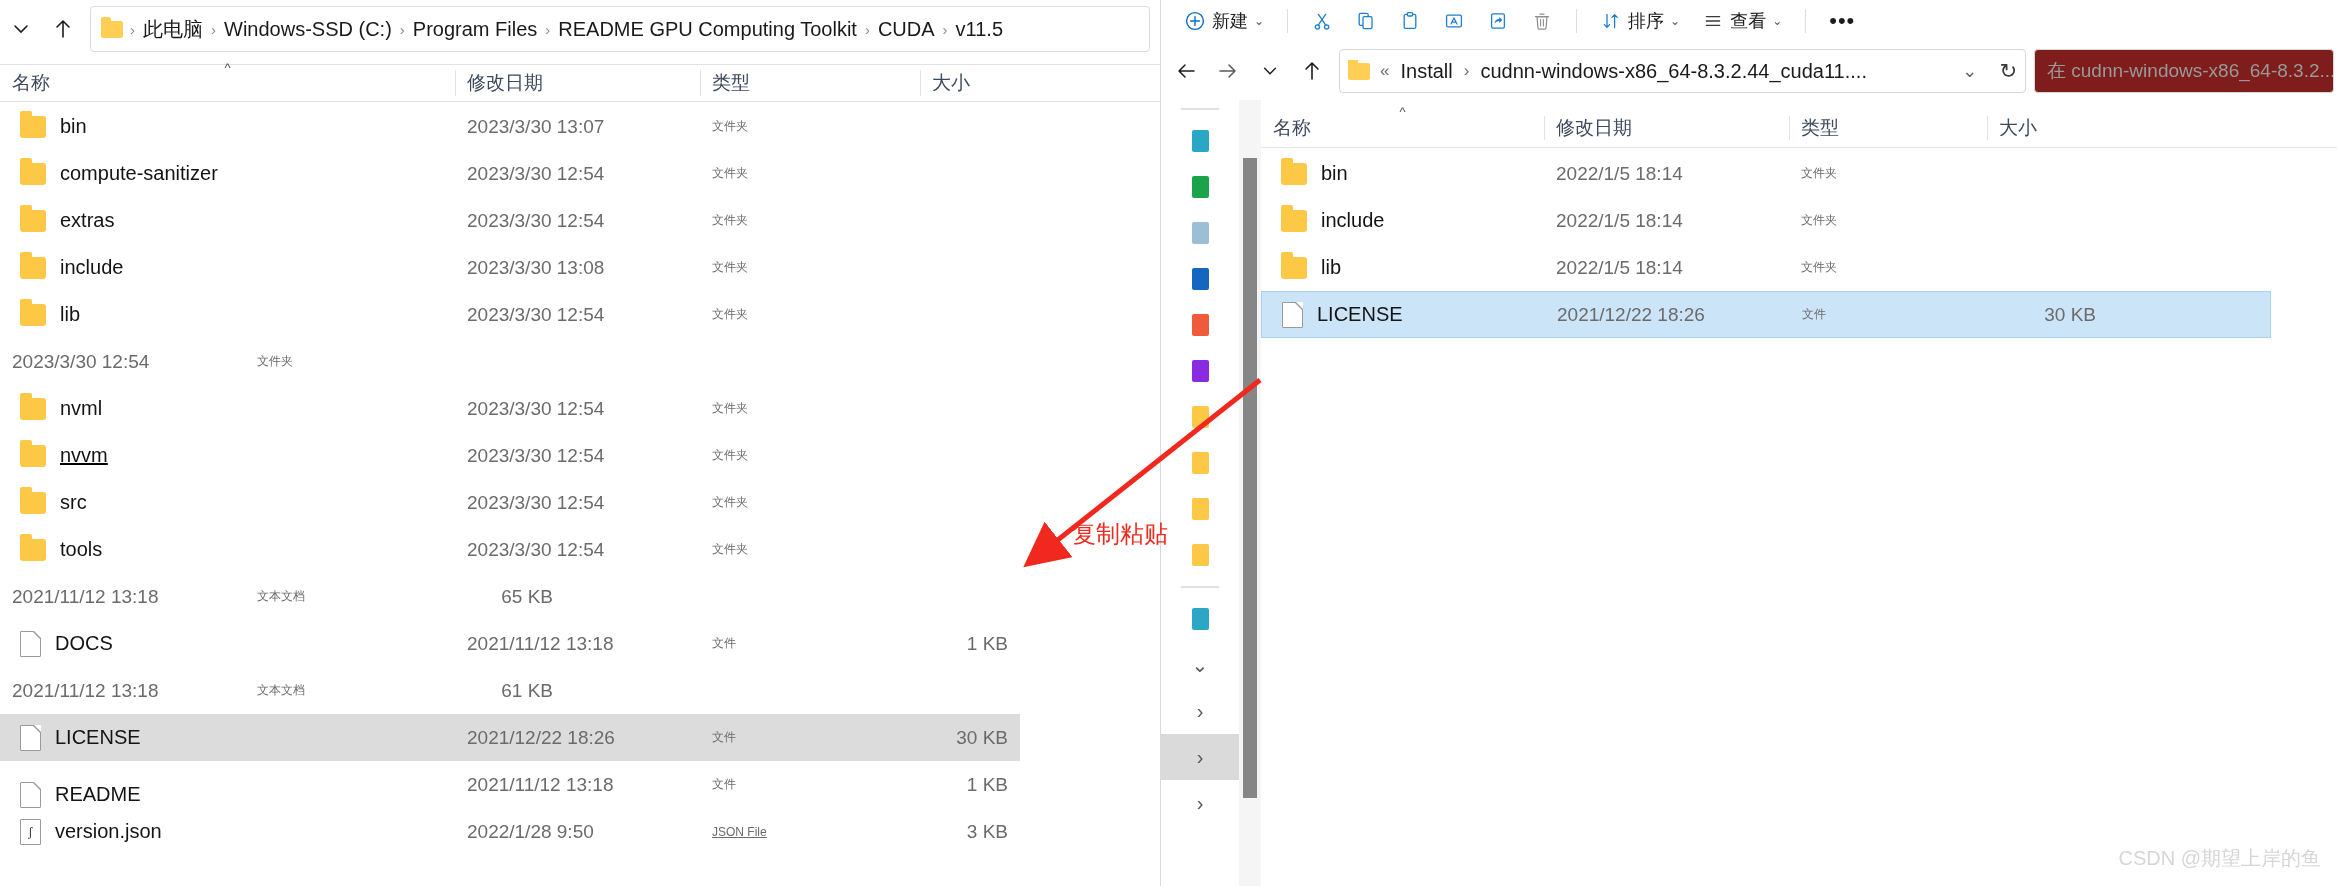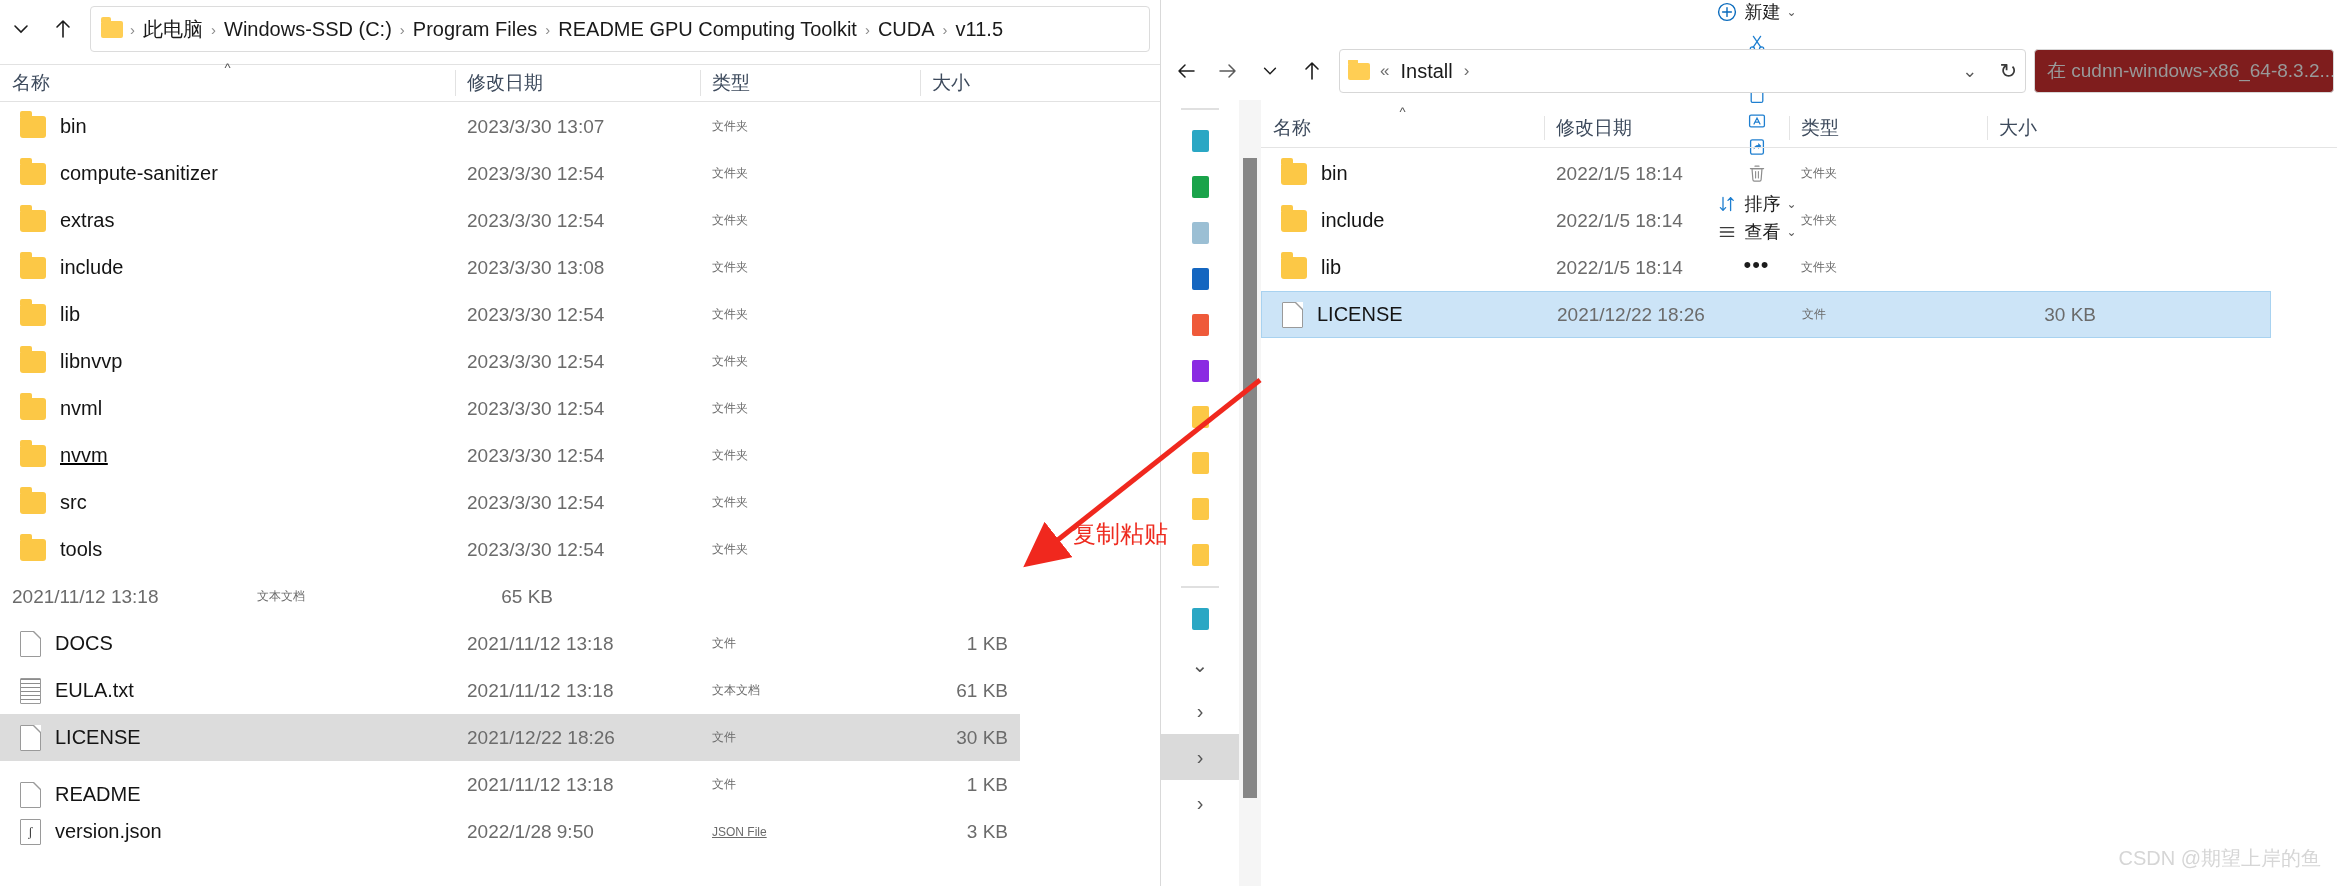--- a/index.html
+++ b/index.html
@@ -97,21 +97,21 @@
   .ic.filejson span { font-size: 13px; color: #3a3a3a; font-family: "Liberation Serif", serif; }
 
   
   .right-win {
     position: absolute; left: 1160px; top: 0; width: 1177px; height: 886px;
     background: #ffffff; border-left: 1px solid #d9d9d9;
     overflow: hidden;
   }
   .r-toolbar {
     position: absolute; left: 0; top: 0; width: 1177px; height: 42px;
-    display: flex; align-items: center; padding-left: 14px; gap: 4px; flex-direction: column;
+    display: flex; align-items: center; padding-left: 14px; gap: 4px;
   }
   .tb-item {
     height: 36px; display: flex; align-items: center; gap: 6px;
     padding: 0 9px; font-size: 18px; color: #1c1c1c; white-space: nowrap;
   }
   .tb-div { width: 1px; height: 24px; background: #dedede; margin: 0 10px; }
   .chev { font-size: 12px; color: #5a5a5a; }
   .tb-ico { display: inline-flex; width: 22px; height: 22px; align-items: center; justify-content: center; }
   .tb-ico svg { display: block; }
 
@@ -271,24 +271,20 @@
         <div class="l-row">
           <div class="cell-name" style="width: 455px;">
             <div class="ic folder"></div>
             <span class="nm">lib</span>
           </div>
           <div class="cell-date" style="width: 245px;">2023/3/30 12:54</div>
           <div class="cell-type" style="width: 220px;">文件夹</div>
           <div class="cell-size" style="width: 100px;"></div>
         </div>
         <div class="l-row">
-          <div class="cell-name" style="width: 455px;">
-            <div class="ic folder"></div>
-            <span class="nm">libnvvp</span>
-          </div>
           <div class="cell-date" style="width: 245px;">2023/3/30 12:54</div>
           <div class="cell-type" style="width: 220px;">文件夹</div>
           <div class="cell-size" style="width: 100px;"></div>
         </div>
         <div class="l-row">
           <div class="cell-name" style="width: 455px;">
             <div class="ic folder"></div>
             <span class="nm">nvml</span>
           </div>
           <div class="cell-date" style="width: 245px;">2023/3/30 12:54</div>
@@ -330,24 +326,20 @@
         <div class="l-row">
           <div class="cell-name" style="width: 455px;">
             <div class="ic file"></div>
             <span class="nm">DOCS</span>
           </div>
           <div class="cell-date" style="width: 245px;">2021/11/12 13:18</div>
           <div class="cell-type" style="width: 220px;">文件</div>
           <div class="cell-size" style="width: 100px;">1 KB</div>
         </div>
         <div class="l-row">
-          <div class="cell-name" style="width: 455px;">
-            <div class="ic filetxt"></div>
-            <span class="nm">EULA.txt</span>
-          </div>
           <div class="cell-date" style="width: 245px;">2021/11/12 13:18</div>
           <div class="cell-type" style="width: 220px;">文本文档</div>
           <div class="cell-size" style="width: 100px;">61 KB</div>
         </div>
         <div class="l-row sel">
           <div class="cell-name" style="width: 455px;">
             <div class="ic file"></div>
             <span class="nm">LICENSE</span>
           </div>
           <div class="cell-date" style="width: 245px;">2021/12/22 18:26</div>
@@ -485,20 +477,21 @@
         <svg width="20" height="22" viewBox="0 0 20 22">
             <path d="M10 19V3M4 9l6-6 6 6" stroke="#1c1c1c" stroke-width="1.6" fill="none" stroke-linecap="round" stroke-linejoin="round"></path>
           </svg>
       </div>
       <div class="r-addr">
         <span class="grow">
           <span class="crumb-folder"></span>
           <span class="addr-sep">«</span>
           <span class="crumb-item">Install</span>
           <span class="addr-sep">›</span>
+          <span class="crumb-item">cudnn-windows-x86_64-8.3.2.44_cuda11....</span>
         </span>
         <span style="flex:0 0 auto;display:flex;align-items:center;gap:22px;padding-left:18px">
           <span class="chev" style="font-size:18px">⌄</span>
           <span style="font-size:21px;color:#3a3a3a">↻</span>
         </span>
       </div>
       <div class="r-search">
         <span class="ph">在 cudnn-windows-x86_64-8.3.2...</span>
       </div>
     </div>

